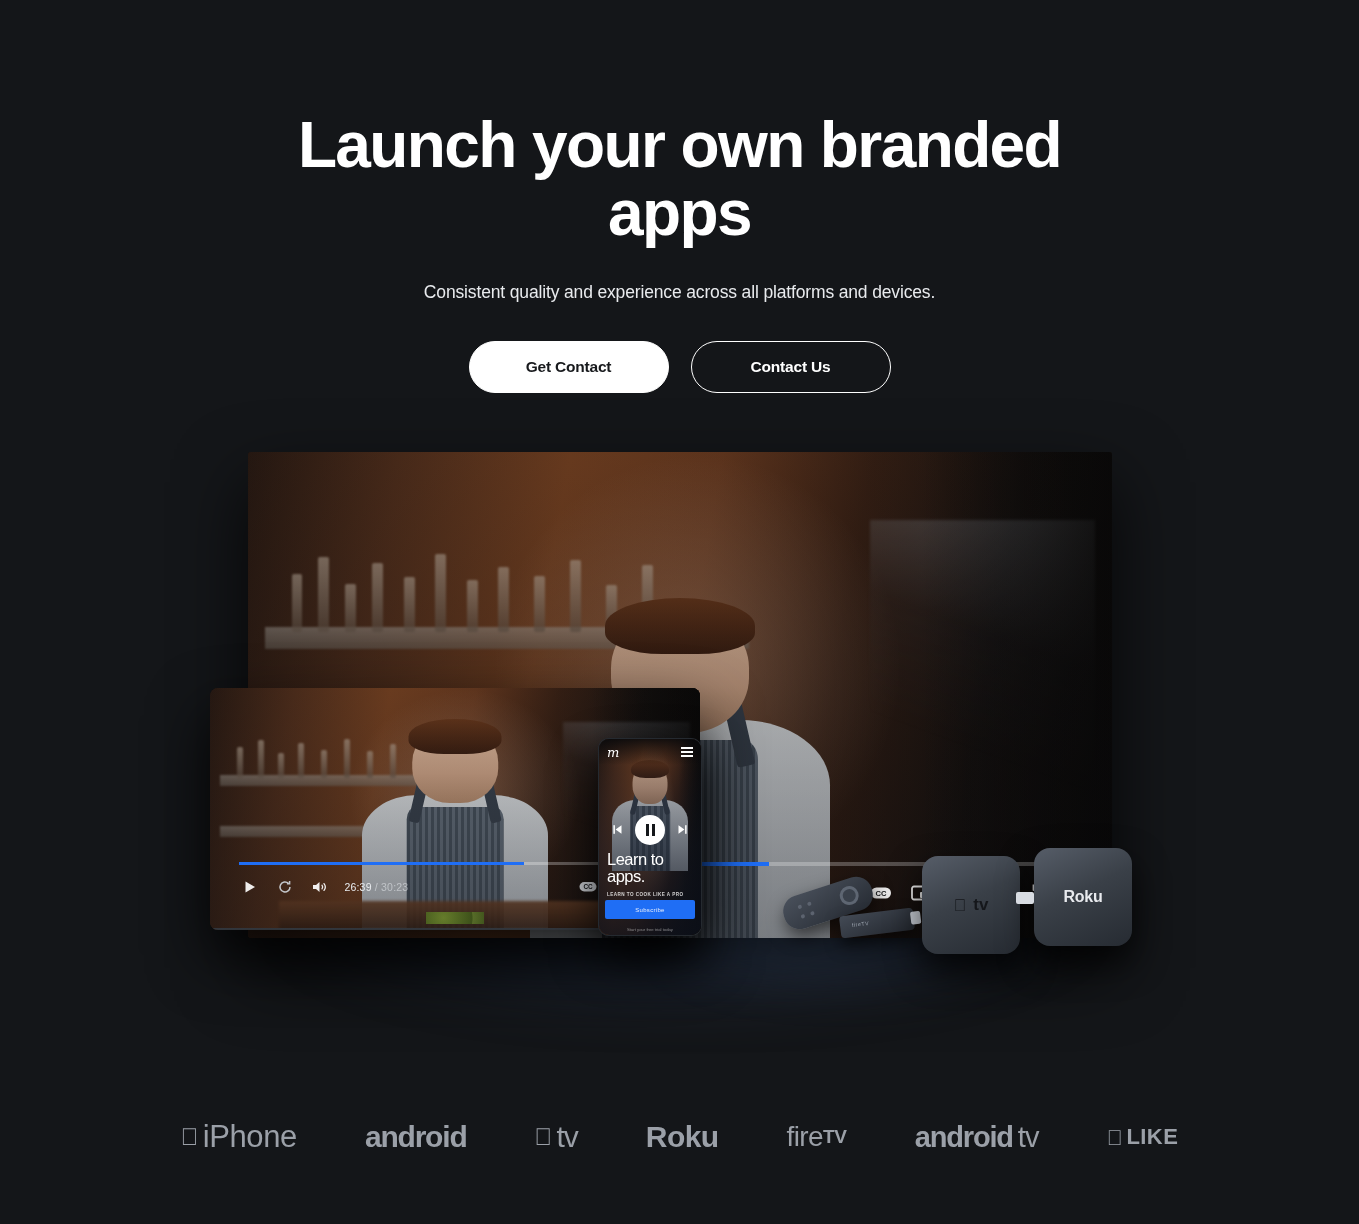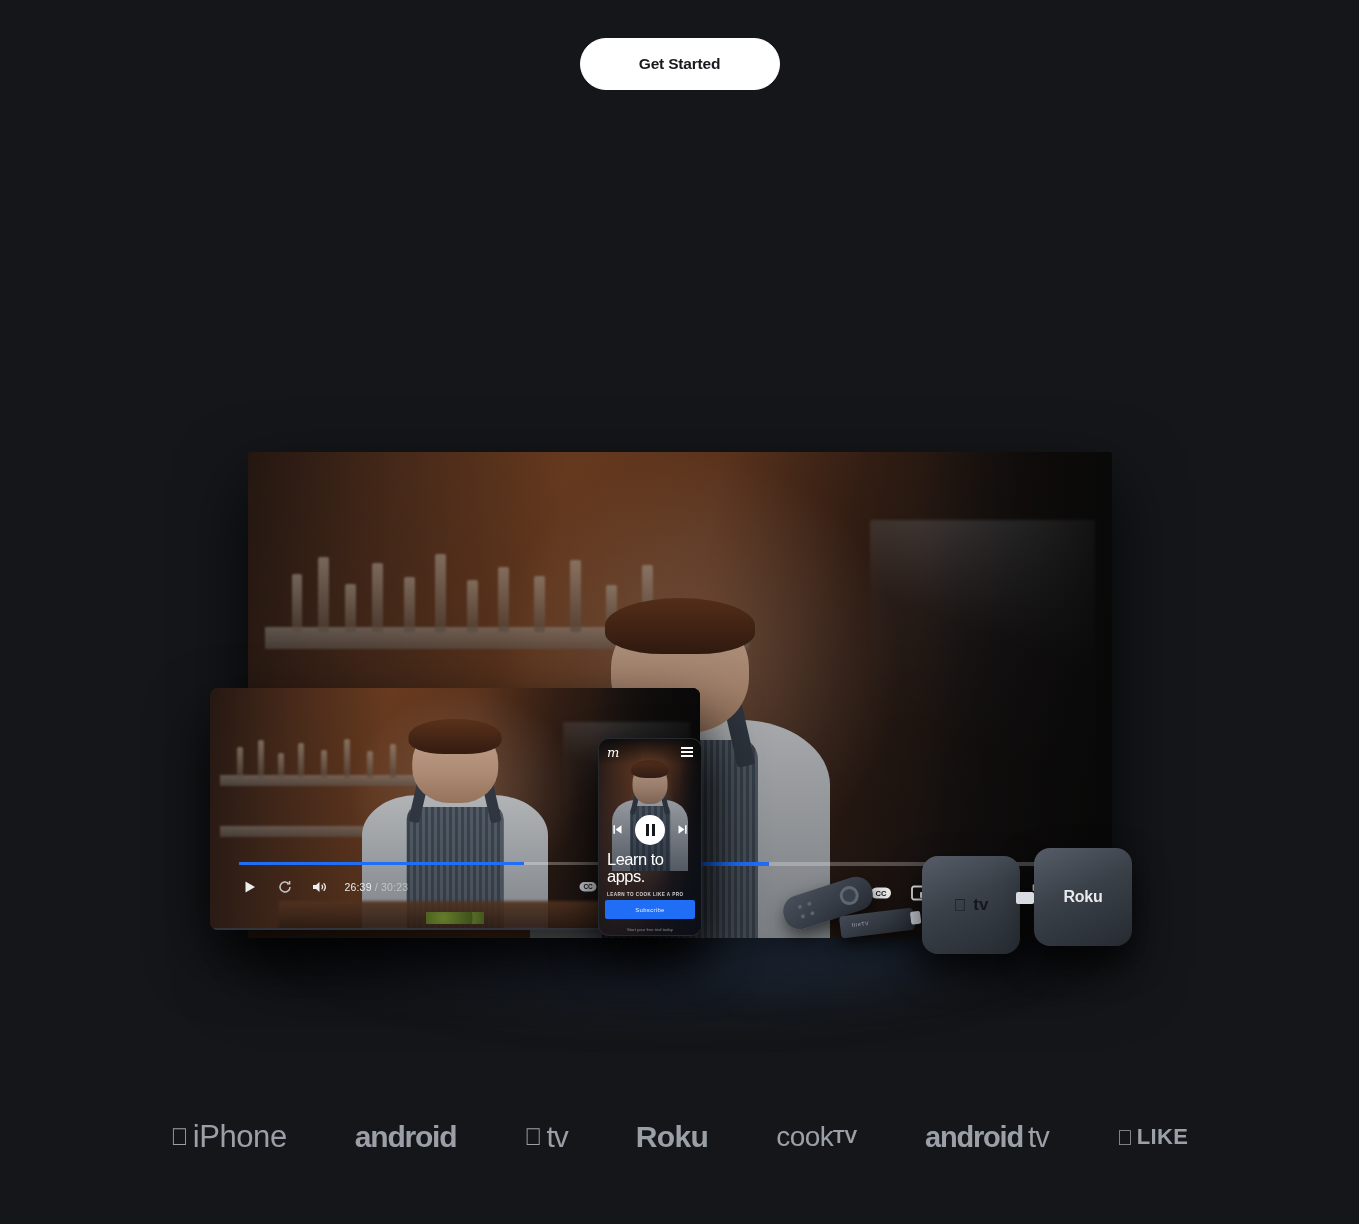--- a/index.html
+++ b/index.html
@@ -243,23 +243,26 @@
   .l-atv-a { font-size: 29px; font-weight: 700; letter-spacing: -1.2px; }
   .l-atv-t { font-size: 29px; font-weight: 300; letter-spacing: -.8px; margin-left: 5px; }
   .l-watch { font-size: 22px; font-weight: 700; letter-spacing: .4px; }
 </style>
 </head>
 <body>
 
 <div class="page">
 
   <div class="hero">
+    <h1 class="headline">Launch your own branded apps</h1>
+    <p class="subhead">Consistent quality and experience across all platforms and devices.</p>
 
     <div class="cta-row">
-      <div class="btn btn-primary">Get Started</div>
+      <div class="btn btn-primary">Get Contact</div>
+      <div class="btn btn-secondary">Contact Us</div>
     </div>
   </div>
 
   <div class="devices">
 
     <div class="glow"></div>
     <div class="glow2"></div>
 
     <div class="tv">
       <div class="scene">
@@ -520,21 +523,21 @@
     <div class="logo">
       <span class="apple-glyph"></span>
       <span class="l-tv">tv</span>
     </div>
 
     <div class="logo">
       <span class="l-roku">Roku</span>
     </div>
 
     <div class="logo">
-      <span class="l-fire">cook</span>
+      <span class="l-fire">fire</span>
       <span class="l-firetv">TV</span>
     </div>
 
     <div class="logo">
       <span class="l-atv-a">android</span>
       <span class="l-atv-t">tv</span>
     </div>
 
     <div class="logo">
       <span class="apple-glyph" style="font-size:21px;"></span>

